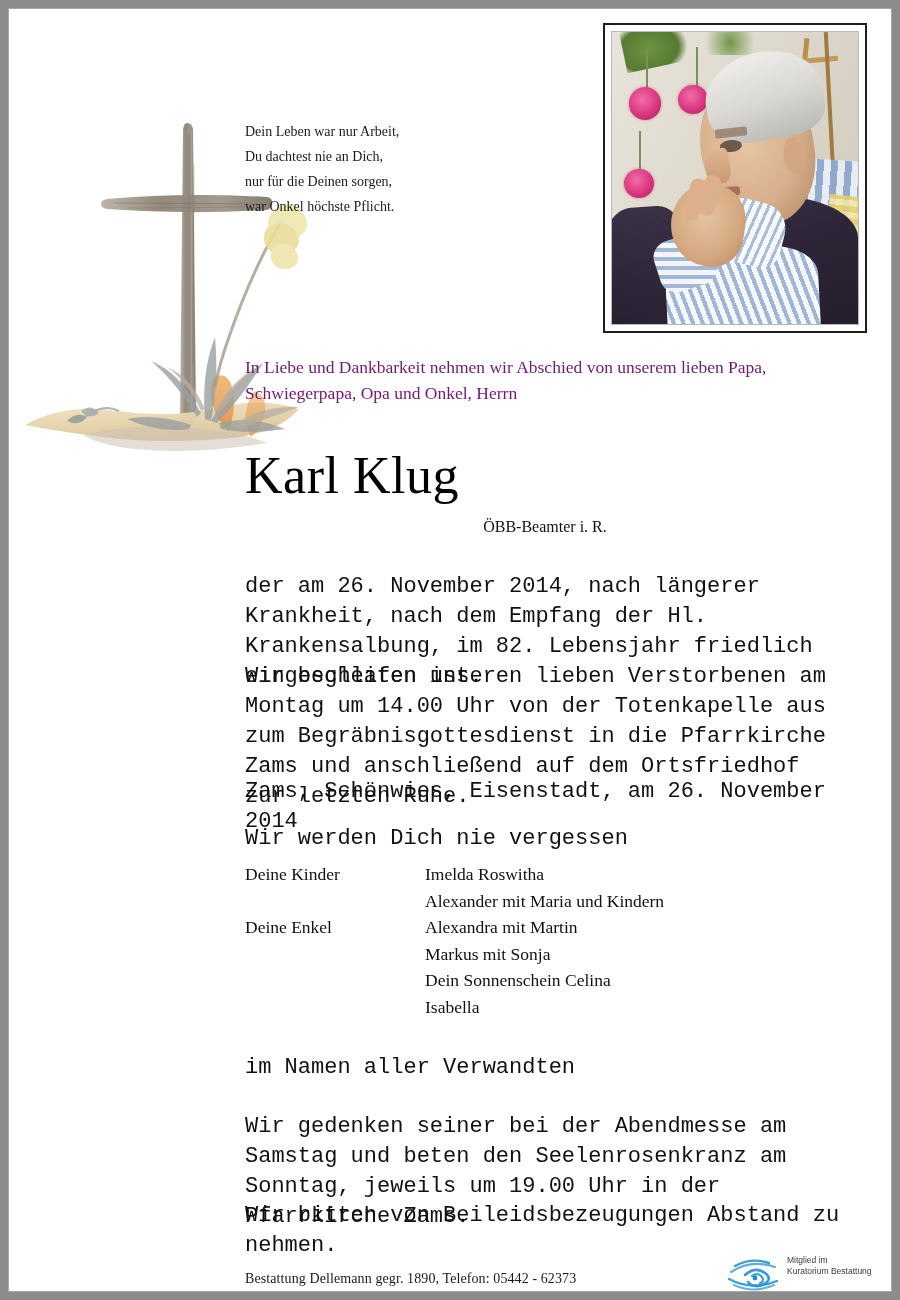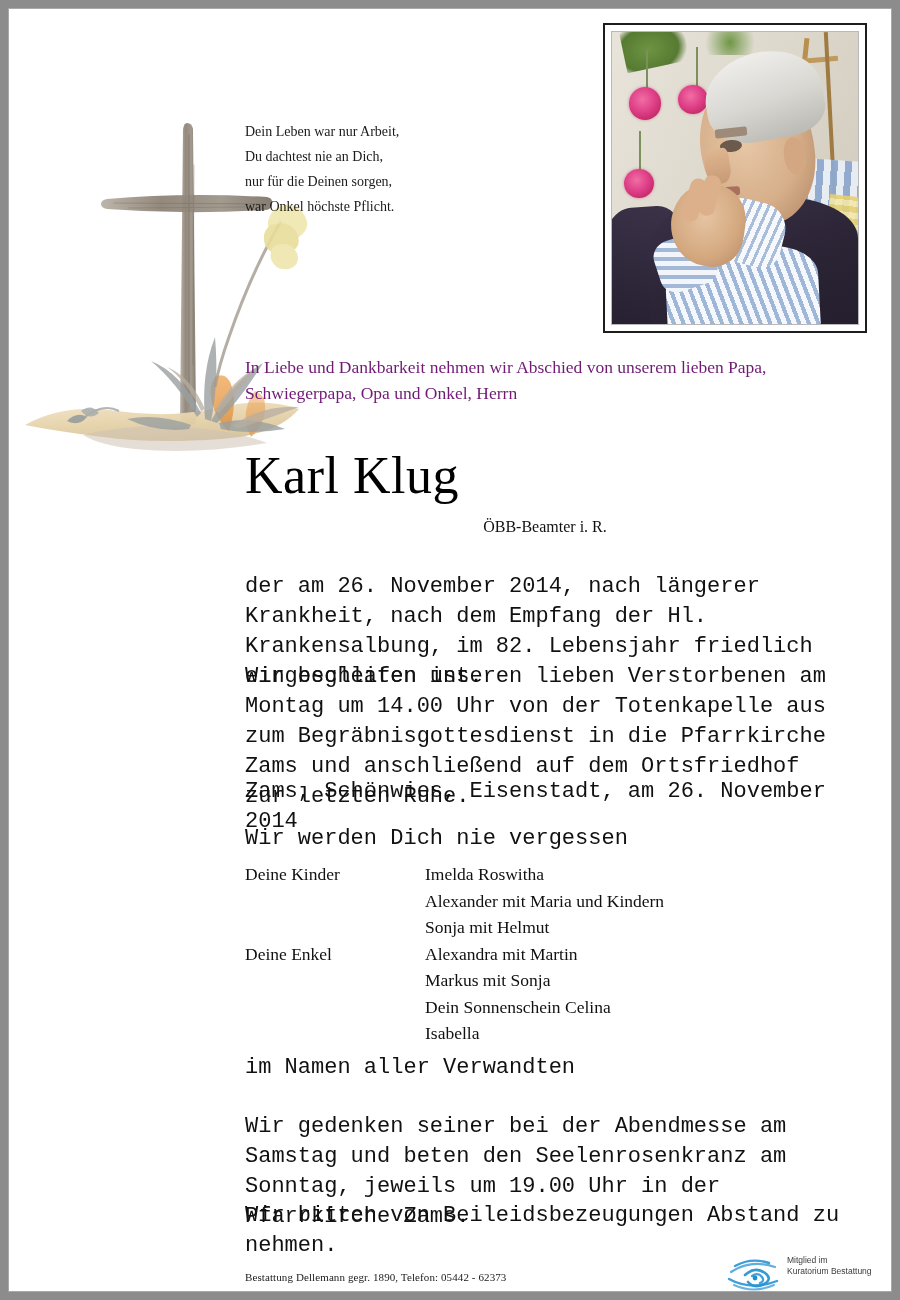--- a/index.html
+++ b/index.html
@@ -136,21 +136,21 @@
   .p7{top:1192px;}
 
   .family{position:absolute;left:236px;top:852px;width:606px;
     font-size:17.5px;line-height:26.5px;color:#111;}
   .frow{display:flex;}
   .flabel{width:180px;flex:0 0 180px;}
   .fval{flex:1 1 auto;}
 
   .footer{
     position:absolute;left:236px;top:1262px;
-    font-size:11px;color:#1a1a1a;letter-spacing:.1px;
+    font-size:14px;color:#1a1a1a;letter-spacing:.1px;
   }
 
   
   .logo{position:absolute;left:716px;top:1242px;width:150px;height:46px;}
   .logo-txt{position:absolute;left:62px;top:4px;width:92px;
     font-family:"Liberation Sans","DejaVu Sans",sans-serif;
     font-size:8.5px;line-height:11px;color:#3b3b3b;}
   .logo-swirl{position:absolute;left:0;top:2px;width:64px;height:40px;}
 </style>
 </head>
@@ -283,24 +283,20 @@
   <div class="family">
     <div class="frow">
       <div class="flabel">Deine Kinder</div>
       <div class="fval">Imelda Roswitha</div>
     </div>
     <div class="frow">
       <div class="flabel"></div>
       <div class="fval">Alexander mit Maria und Kindern</div>
     </div>
     <div class="frow">
-      <div class="flabel"></div>
-      <div class="fval">Sonja mit Helmut</div>
-    </div>
-    <div class="frow">
       <div class="flabel">Deine Enkel</div>
       <div class="fval">Alexandra mit Martin</div>
     </div>
     <div class="frow">
       <div class="flabel"></div>
       <div class="fval">Markus mit Sonja</div>
     </div>
     <div class="frow">
       <div class="flabel"></div>
       <div class="fval">Dein Sonnenschein Celina</div>

